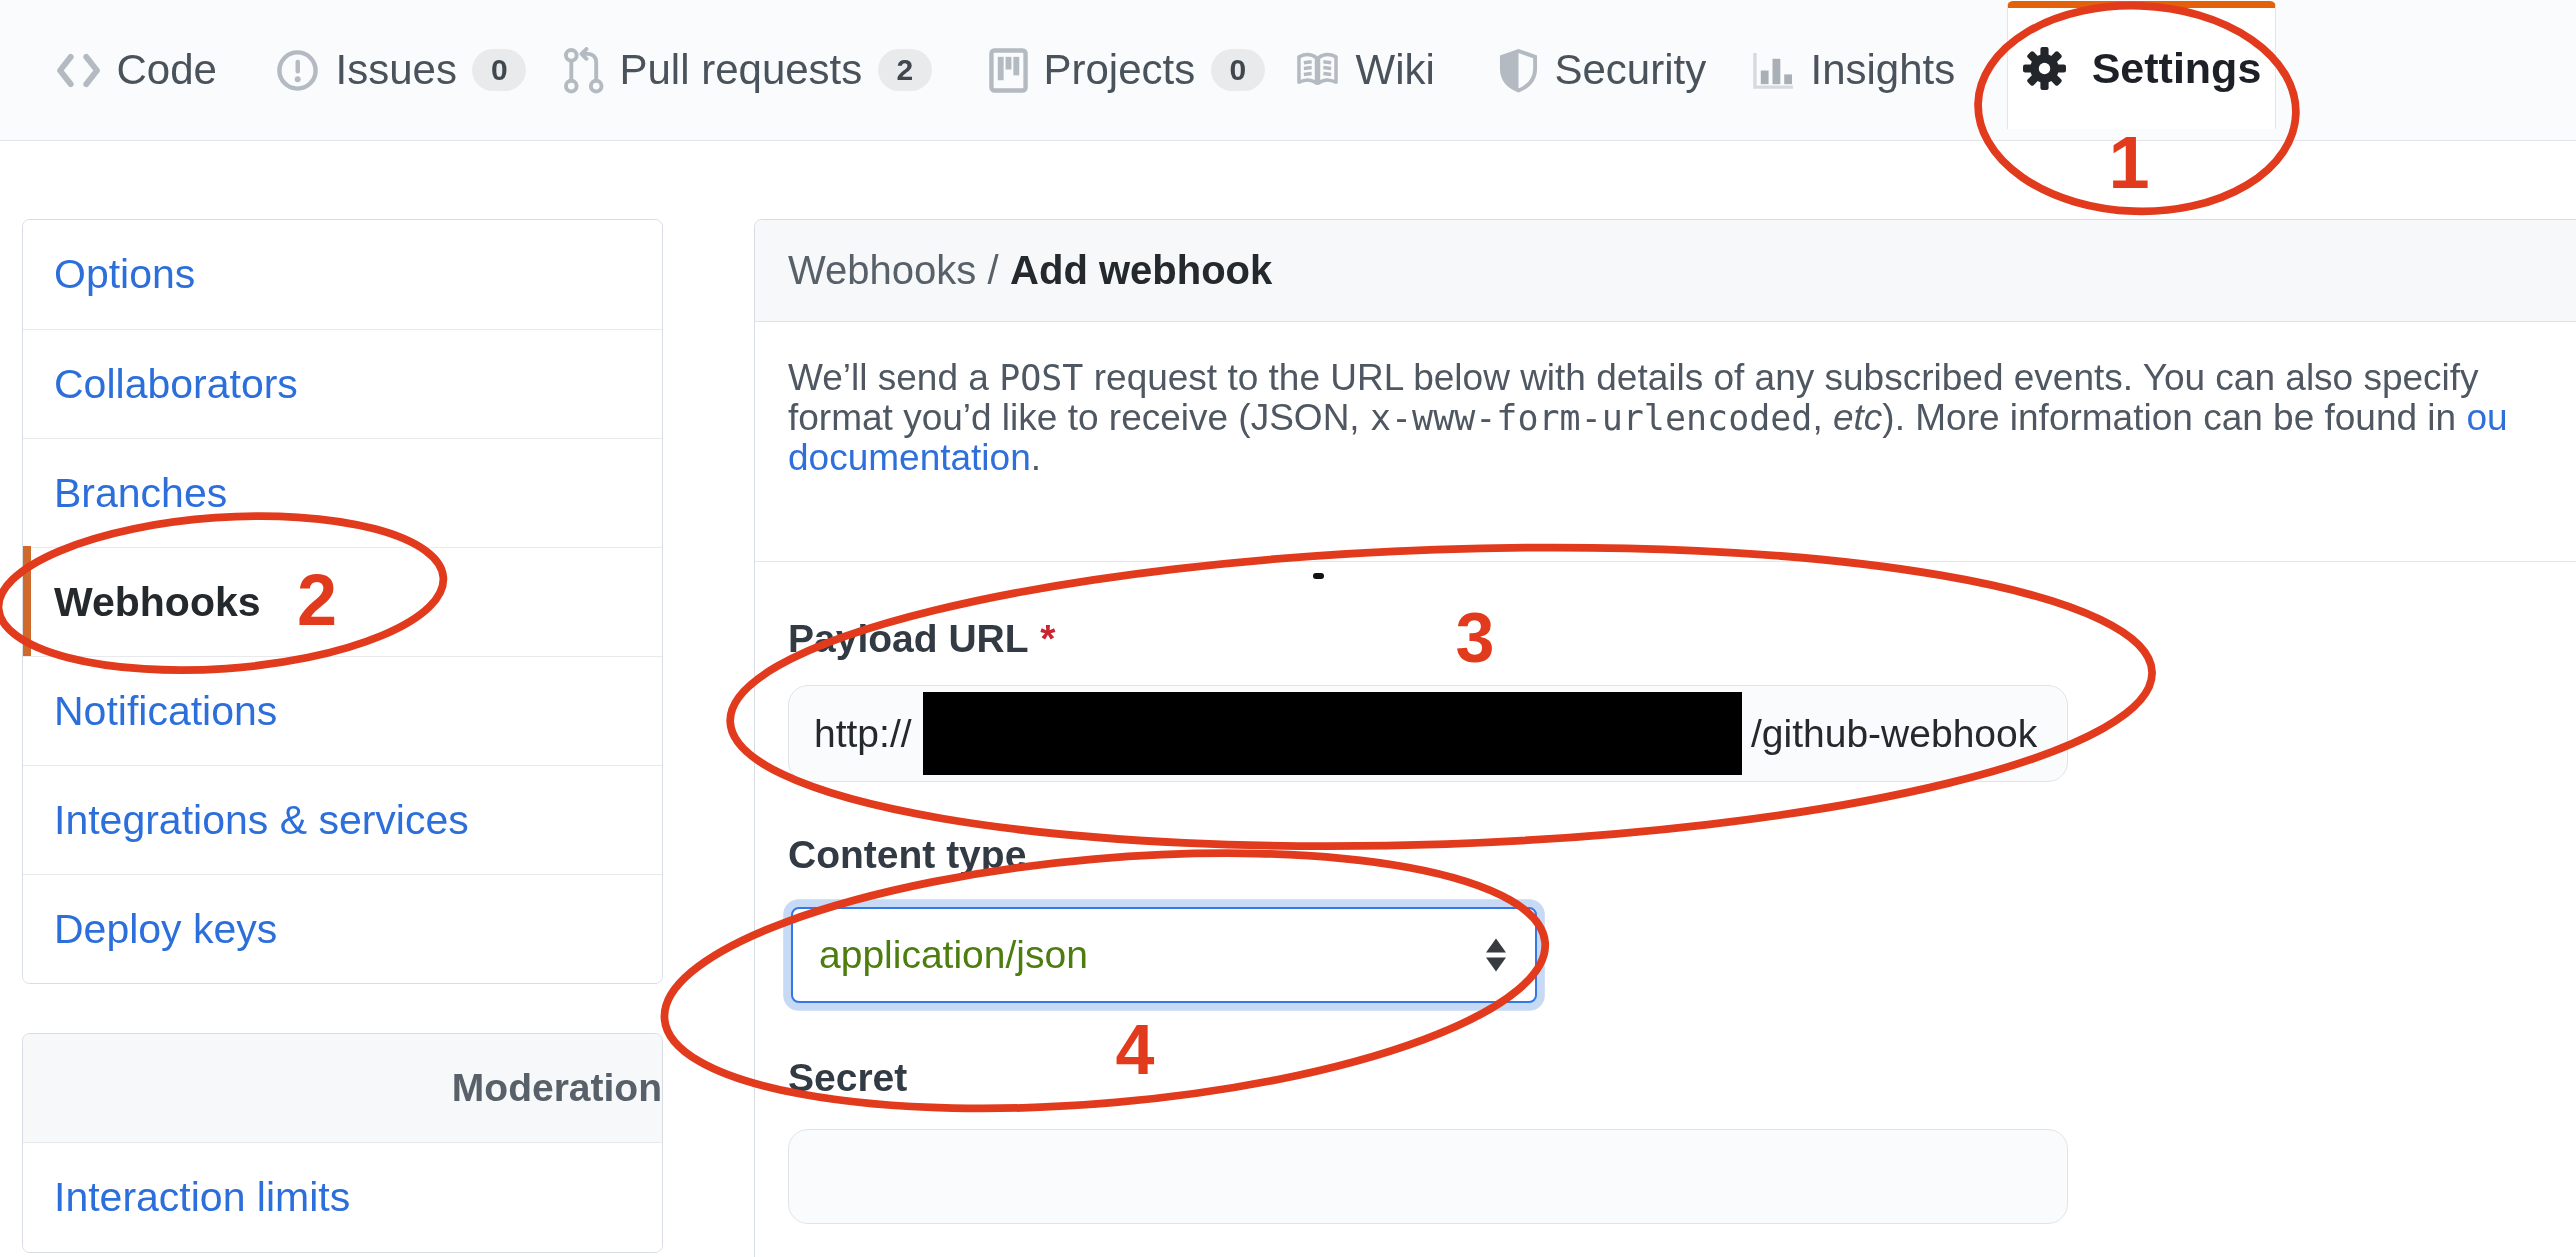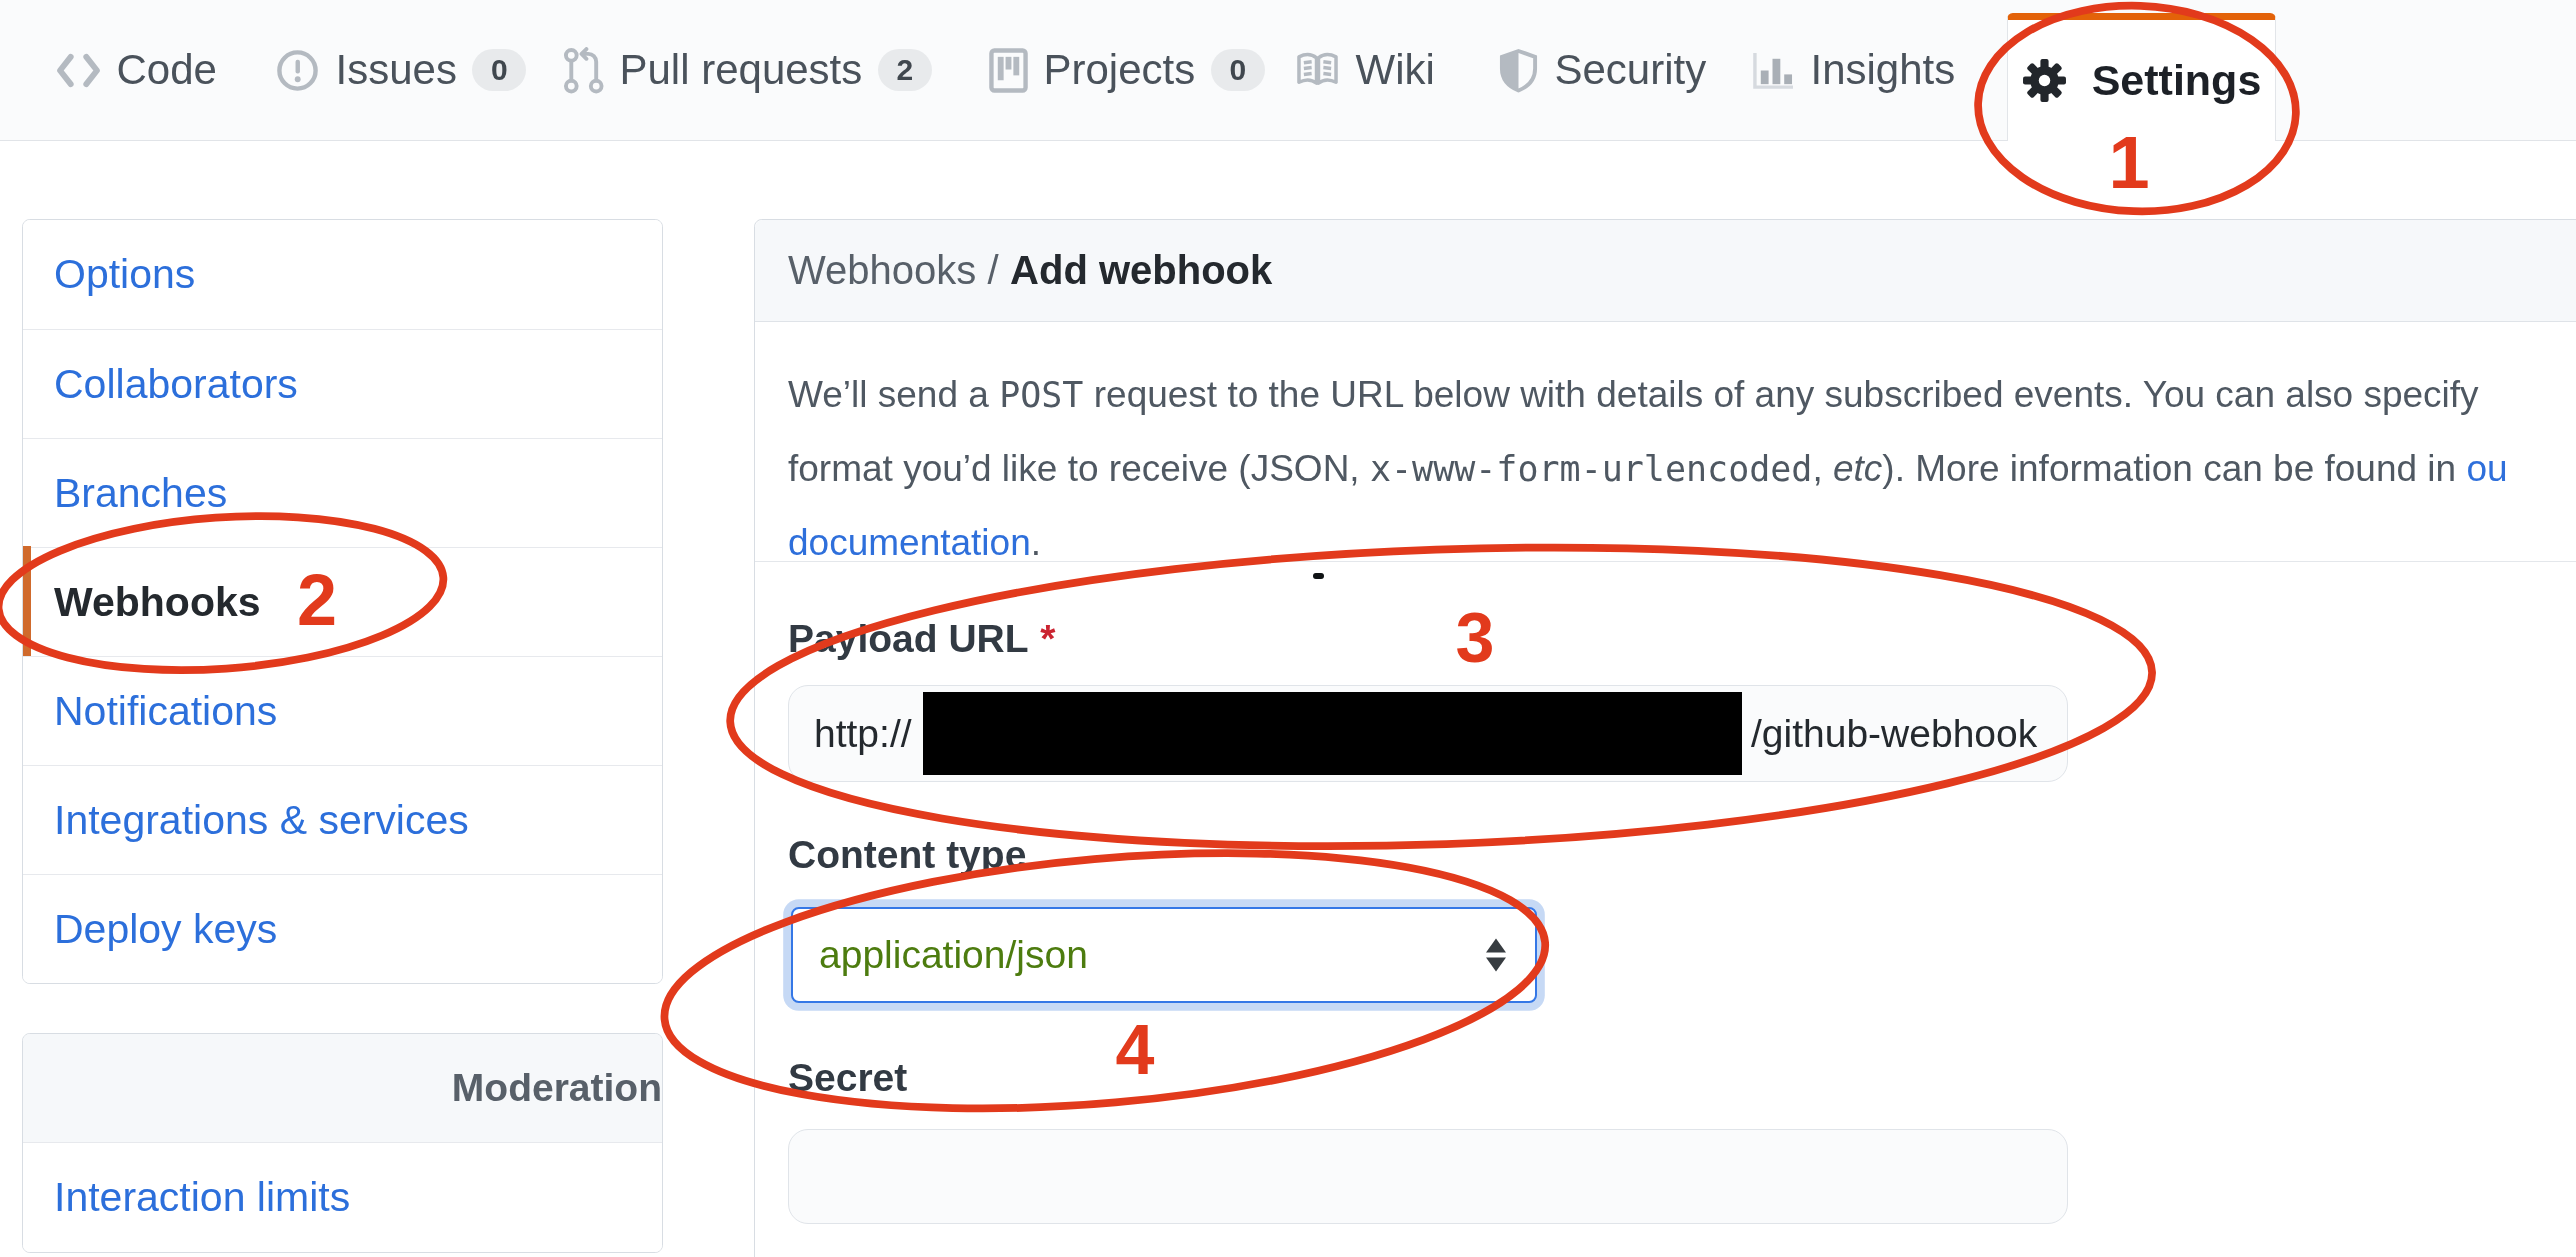--- a/index.html
+++ b/index.html
@@ -18,21 +18,21 @@
     position:absolute; top:0; height:140px; display:flex; align-items:center;
     font-size:42px; color:#4a525b; cursor:pointer; white-space:nowrap;
   }
   .nav-item .ni { display:flex; align-items:center; margin-right:15.5px; }
   .counter {
     margin-left:15.5px; background:#e8eaec; color:#40474e;
     border-radius:21.3px; min-width:23px; height:42px; line-height:42px;
     padding:0 15.5px; font-size:30px; font-weight:bold; text-align:center;
   }
   .settings-tab {
-    position:absolute; left:2007px; top:13px; width:269px; height:128px;
+    position:absolute; left:2007px; top:1px; width:269px; height:128px;
     background:#ffffff; box-sizing:border-box;
     border:1.9px solid #e2e5e9; border-bottom:none; border-top:7.8px solid #e36209;
     border-radius:5.8px 5.8px 0 0; display:flex; align-items:center; justify-content:center;
     gap:25px; font-size:43px; font-weight:600; color:#1d2127; cursor:pointer; z-index:2;
   }
   
   .menu {
     position:absolute; left:22px; width:641px; background:#fff;
     border:1.9px solid #d8dde3; border-radius:7.8px; box-sizing:border-box; overflow:hidden;
   }
@@ -58,21 +58,21 @@
     position:absolute; left:754px; top:219px; width:1919px; height:1047px;
     background:#fff; border:1.9px solid #d8dde3; border-radius:7.8px 7.8px 0 0; box-sizing:border-box;
   }
   .box-header {
     height:102px; background:#f6f8fa; border-bottom:1.9px solid #dfe3e8;
     border-radius:7.8px 7.8px 0 0; display:flex; align-items:center; padding-left:33px;
     font-size:40px; color:#586069; box-sizing:border-box;
   }
   .box-header b { color:#24292e; margin-left:11.6px; }
   .intro {
-    position:absolute; left:33px; top:138px; font-size:37px; line-height:73px;
+    position:absolute; left:33px; top:138px; font-size:37px; line-height:40px;
     color:#4f5862; white-space:nowrap;
   }
   .intro .mono, .mono { font-family:"DejaVu Sans Mono","Liberation Mono",monospace; font-size:35px; }
   .intro .it { font-style:italic; }
   .intro a, .link { color:#2e6fdb; text-decoration:none; cursor:pointer; }
   .divider { position:absolute; left:0; top:341px; width:100%; border-top:1.9px solid #e4e7eb; }
   .tiny-dot { position:absolute; left:558px; top:353px; width:10.7px; height:5.8px; background:#101315; border-radius:2.9px; }
   .field-label {
     position:absolute; left:33px; font-size:39px; font-weight:bold; color:#323a43; white-space:nowrap;
   }

